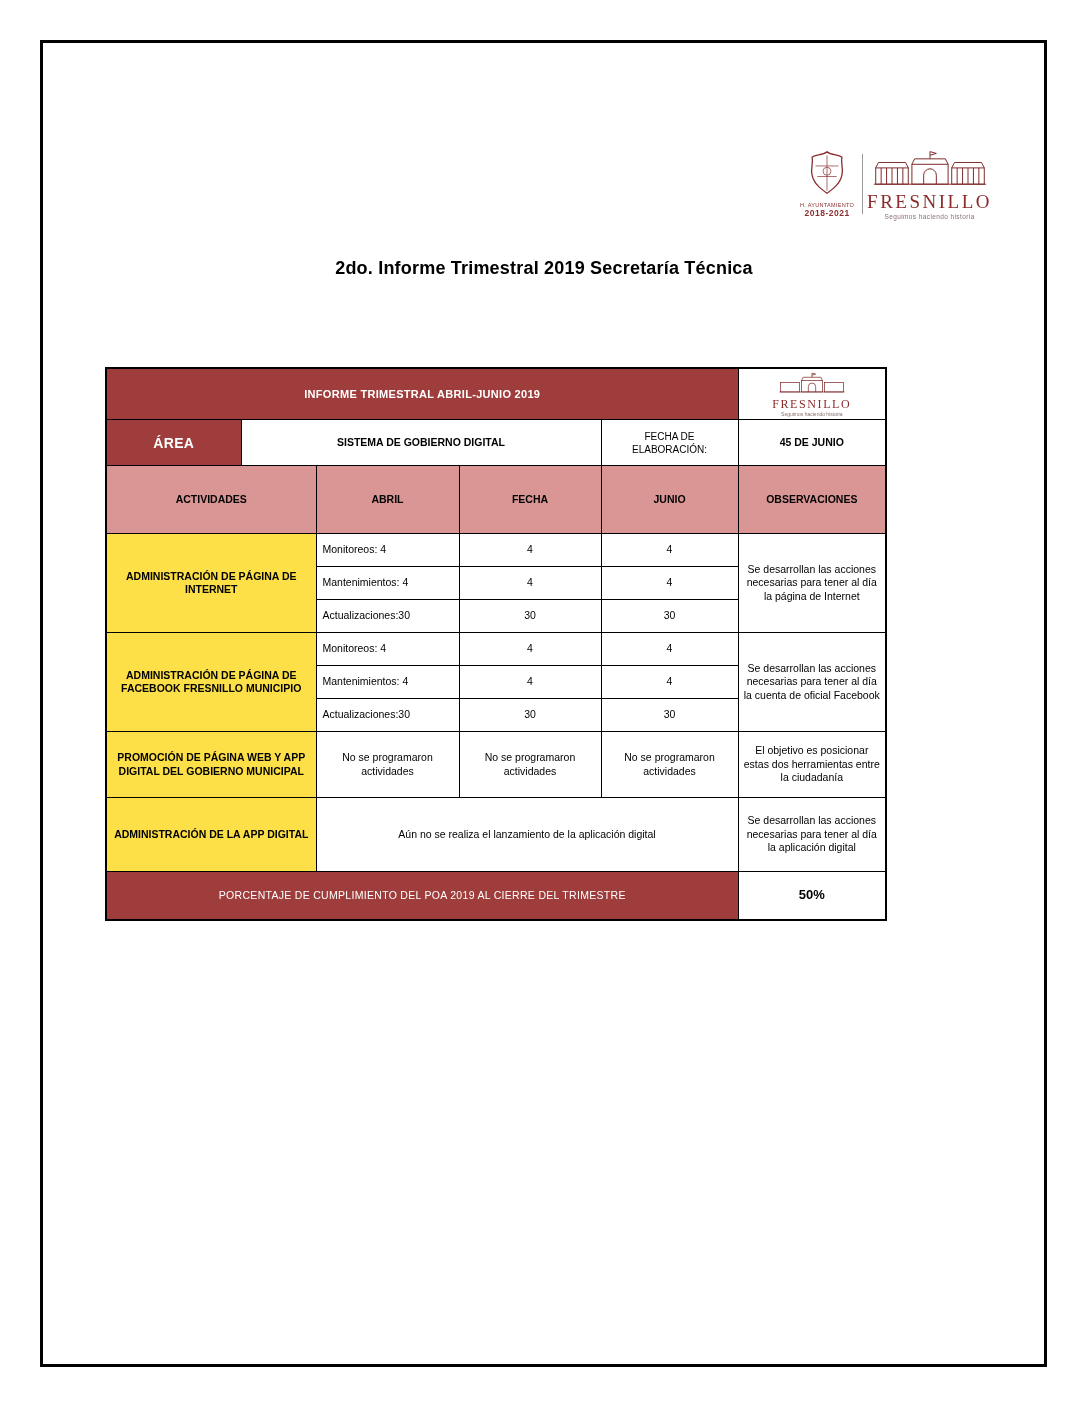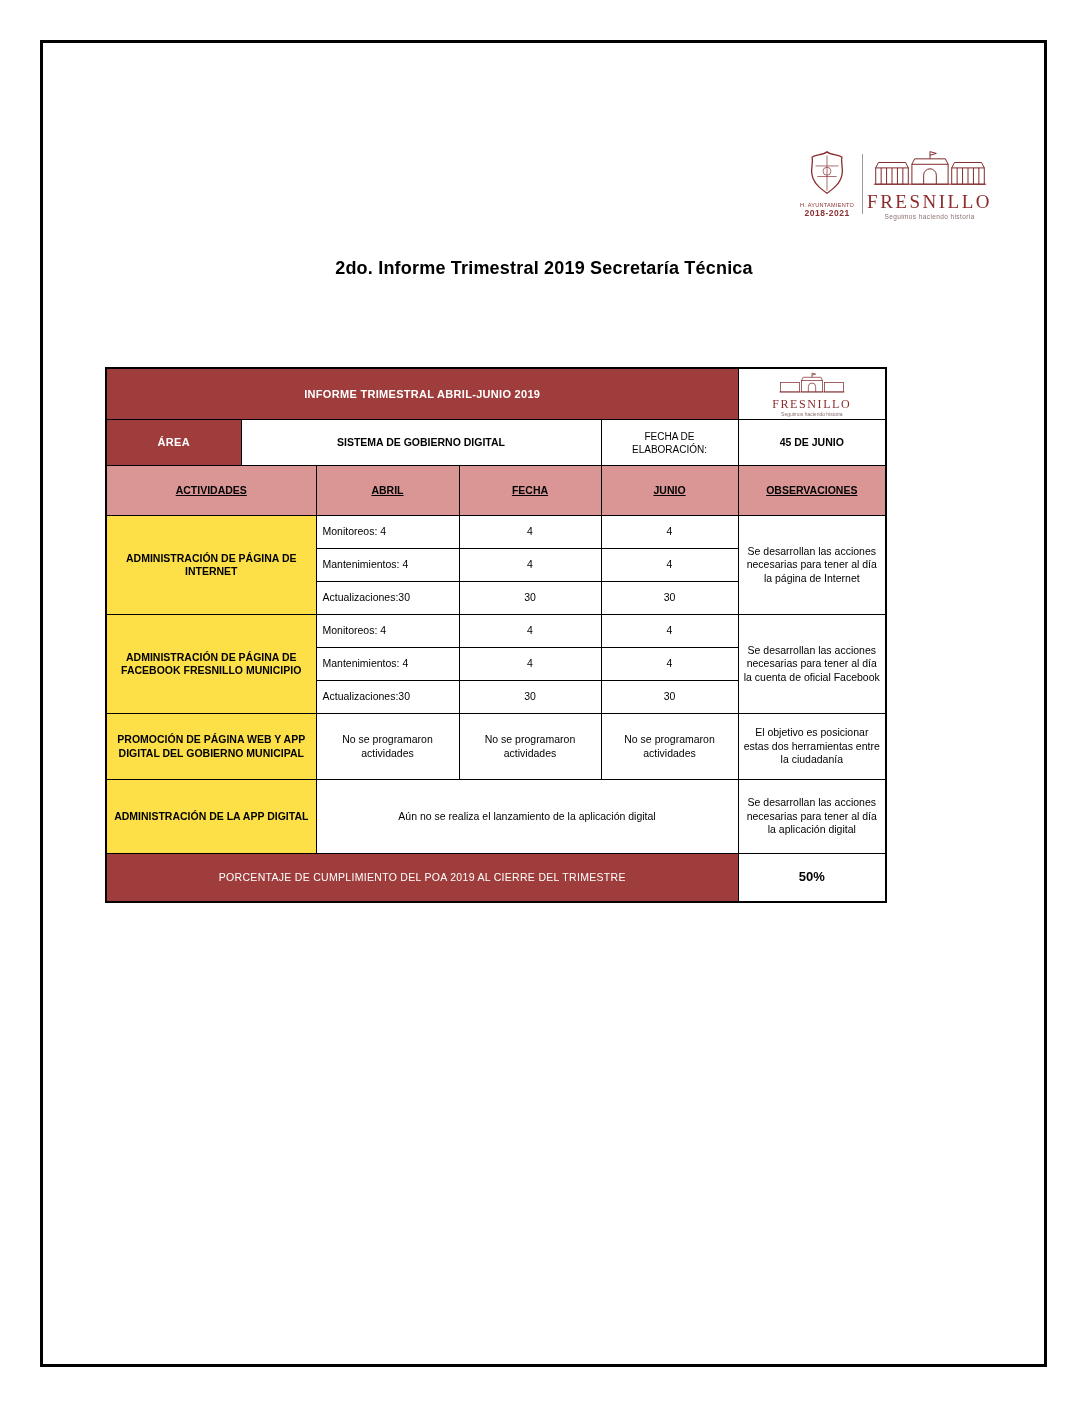--- a/index.html
+++ b/index.html
@@ -53,21 +53,21 @@
     line-height: 1.3;
     overflow: hidden;
   }
   .darkred { background: #9e3d3b; color: #fff; font-weight: bold; letter-spacing: .3px; }
   .pink    { background: #d99694; font-weight: bold; }
   .grayact { background: #fde047; font-weight: bold; }
   .leftcell { text-align: left !important; padding-left: 6px !important; }
   .bold { font-weight: bold; }
   .r-hdr  td { height: 40px; }
   .r-area td { height: 46px; }
-  .r-cols td { height: 50px; text-decoration: underline; }
+  .r-cols td { height: 68px; }
   .r-sub  td { height: 33px; }
   .r-promo td { height: 66px; }
   .r-app  td { height: 74px; }
   .r-foot td { height: 48px; }
   .footer-label { font-weight: normal; font-size: 10.5px; letter-spacing: .3px; }
   .footer-value { font-weight: bold; font-size: 13px; }
   .table-logo-cell { background: #fff; padding: 2px !important; }
   .mini-logo { display: flex; flex-direction: column; align-items: center; }
   .mini-name {
     font-family: "Liberation Serif", serif;
@@ -145,21 +145,21 @@
             </g>
           </svg>
         </span>
         <span class="mini-name">FRESNILLO</span>
         <span class="mini-tagline">Seguimos haciendo historia</span>
       </div>
     </td>
   </tr>
 
   <tr class="r-area">
-    <td class="darkred" style="font-size:11px">ÁREA</td>
+    <td class="darkred" style="font-size:14px">ÁREA</td>
     <td colspan="3" class="bold">SISTEMA DE GOBIERNO DIGITAL</td>
     <td style="font-size:10px">FECHA DE ELABORACIÓN:</td>
     <td class="bold">45 DE JUNIO</td>
   </tr>
 
   <tr class="r-cols">
     <td colspan="2" class="pink">ACTIVIDADES</td>
     <td class="pink">ABRIL</td>
     <td class="pink">FECHA</td>
     <td class="pink">JUNIO</td>

